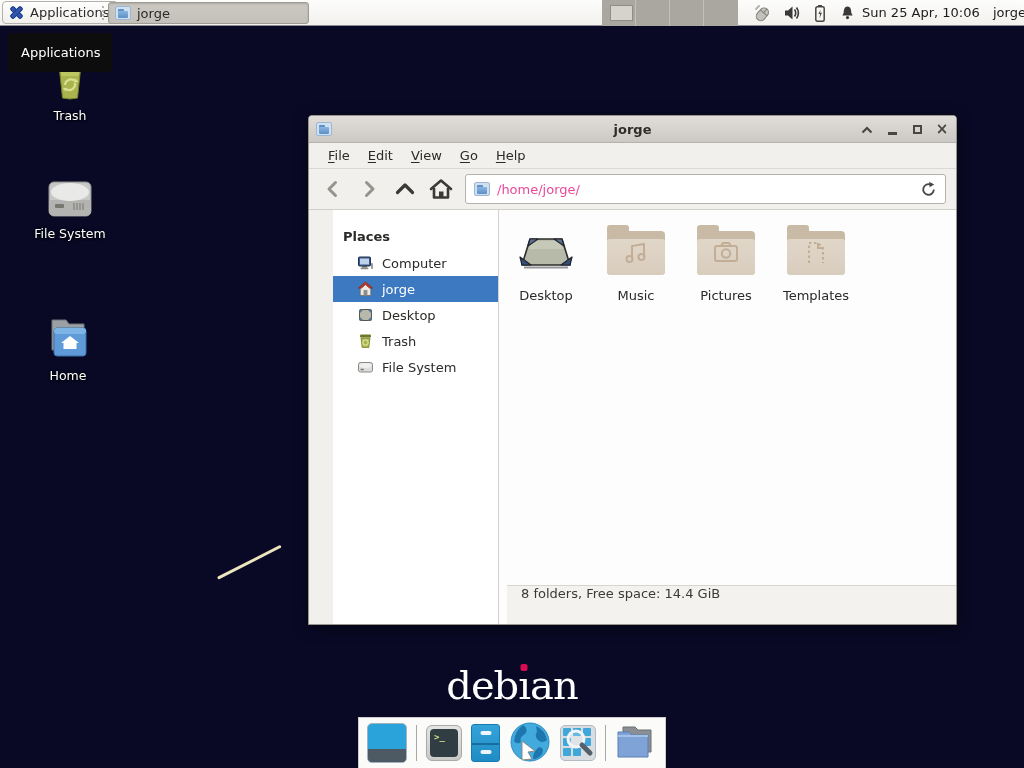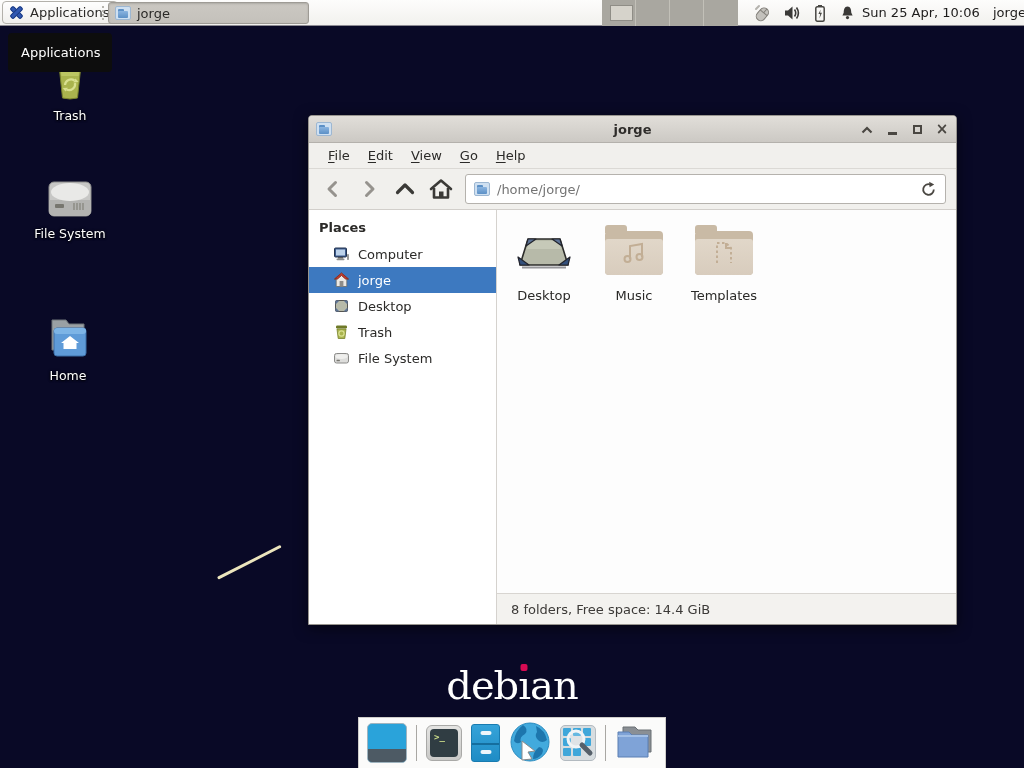--- a/index.html
+++ b/index.html
@@ -71,46 +71,46 @@
   .wc-close { font-size:15px; font-weight:bold; line-height:1; }
 
   .menubar { height:26px; background:#f1f0ed; border-bottom:1px solid #dbd9d5; display:flex; align-items:center; padding-left:10px; }
   .menu-item { display:inline-block; padding:3px 9px; cursor:pointer; }
   .menu-item::first-letter { text-decoration:underline; text-underline-offset:2px; }
 
   .toolbar { height:41px; background:#f1f0ed; border-bottom:1px solid #d2cfcb; display:flex; align-items:center; padding:0 10px 0 6px; }
   .nav-btn { width:36px; height:30px; display:flex; align-items:center; justify-content:center; border-radius:3px; cursor:pointer; }
   .pathbar { flex:1; height:30px; margin-left:6px; background:#fff; border:1px solid #b5b2ad; border-radius:3px;
              display:flex; align-items:center; padding:0 8px; gap:7px; }
-  .pathbar .path-text { flex:1; color:#737373; }
+  .pathbar .path-text { flex:1; color:#ec4899; }
   .reload-btn { cursor:pointer; display:flex; }
 
   .content { position:absolute; left:0; top:94px; bottom:0; width:647px; display:flex; }
-  .sidebar { width:188px; background:#fff; border-right:1px solid #d5d2ce; padding-top:5px; overflow:hidden; }
+  .sidebar { width:166px; background:#fff; border-right:1px solid #d5d2ce; padding-top:14px; overflow:hidden;margin-left:24px; }
   .side-header { font-weight:bold; padding:5px 10px 6px; color:#2b2a28; }
   .side-row { height:26px; display:flex; align-items:center; gap:8px; padding-left:24px; cursor:pointer; }
   .side-row svg { flex:0 0 auto; }
   .side-row.selected { background:#3d79c0; color:#fff; }
 
   .mainpane { position:relative; flex:1; background:#fdfdfd; }
   .file-grid { position:absolute; left:2px; top:9px; width:452px; display:flex; flex-wrap:wrap; }
   .file-item { width:90px; height:95px; text-align:center; cursor:pointer; }
   .file-item .icon-slot { height:58px; position:relative; margin-top:6px; }
   .file-item .f-lbl { margin-top:5px; color:#2b2a28; }
   .folder { position:absolute; left:50%; top:6px; transform:translateX(-50%); width:58px; height:44px; }
   .folder .back { position:absolute; left:0; top:0; width:58px; height:44px; background:#c9baa5; border-radius:4px; }
   .folder .back::before { content:""; position:absolute; top:-6px; left:0; width:22px; height:8px;
                           background:#c9baa5; border-radius:3px 3px 0 0; }
   .folder .front { position:absolute; left:0; top:8px; width:58px; height:36px;
                    background:linear-gradient(#e1d7c9,#d8ccbd); border-radius:3px 3px 4px 4px; }
   .folder svg { position:absolute; left:50%; top:10px; transform:translateX(-50%); z-index:2; }
   .special-desktop { position:absolute; left:50%; top:4px; transform:translateX(-50%); }
 
-  .statusbar { position:absolute; left:0; bottom:0; right:0; height:31px; background:#f3f2ef;
-               border-top:1px solid #d8d5d1; display:flex; align-items:center; padding-left:14px; color:#3c3a38; }
+  .statusbar { position:absolute; left:8px; bottom:0; right:0; height:39px; background:#f3f2ef;
+               border-top:1px solid #d8d5d1; display:flex; padding-left:14px; color:#3c3a38; }
 
   
   .debian { position:absolute; left:0; top:662px; width:1024px; text-align:center;
             font-family:"DejaVu Serif","Liberation Serif",serif; font-size:40px; color:#fff; letter-spacing:-1px; }
   .debian .iwrap { position:relative; display:inline-block; }
   .debian .iwrap::after { content:""; position:absolute; left:50%; top:2px; transform:translateX(-50%);
             width:7px; height:7px; background:#d70a53; border-radius:2px; }
 
   
   .dock { position:absolute; left:358px; top:717px; width:308px; height:51px; background:#fbfbfa;
@@ -398,20 +398,34 @@
               <svg width="24" height="24" viewBox="0 0 24 24">
                 <path d="M8 18 V5 L20 3 V16" fill="none" stroke="#c2ae95" stroke-width="2"></path>
                 <circle cx="5.5" cy="18" r="3" fill="none" stroke="#c2ae95" stroke-width="2"></circle>
                 <circle cx="17.5" cy="16" r="3" fill="none" stroke="#c2ae95" stroke-width="2"></circle>
               </svg>
             </div>
               </div>
             <div class="f-lbl">Music</div>
           </div>
 
+          <div class="file-item">
+            <div class="icon-slot">
+                <div class="folder">
+              <div class="back"></div>
+                  <div class="front"></div>
+              <svg width="26" height="22" viewBox="0 0 26 22">
+                <rect x="2" y="5" width="22" height="15" rx="2" fill="none" stroke="#c2ae95" stroke-width="2"></rect>
+                <path d="M8 5 L10 2 H16 L18 5" fill="none" stroke="#c2ae95" stroke-width="2"></path>
+                <circle cx="13" cy="12.5" r="4.2" fill="none" stroke="#c2ae95" stroke-width="2"></circle>
+              </svg>
+            </div>
+              </div>
+            <div class="f-lbl">Pictures</div>
+          </div>
 
 
           <div class="file-item">
             <div class="icon-slot">
                 <div class="folder">
               <div class="back"></div>
                   <div class="front"></div>
               <svg width="20" height="24" viewBox="0 0 20 24">
                 <path d="M3 22 V2 H12 L17 7 V22" fill="none" stroke="#c2ae95" stroke-width="2" stroke-dasharray="2.5 2.5"></path>
                 <path d="M12 2 V7 H17" fill="none" stroke="#c2ae95" stroke-width="2"></path>

